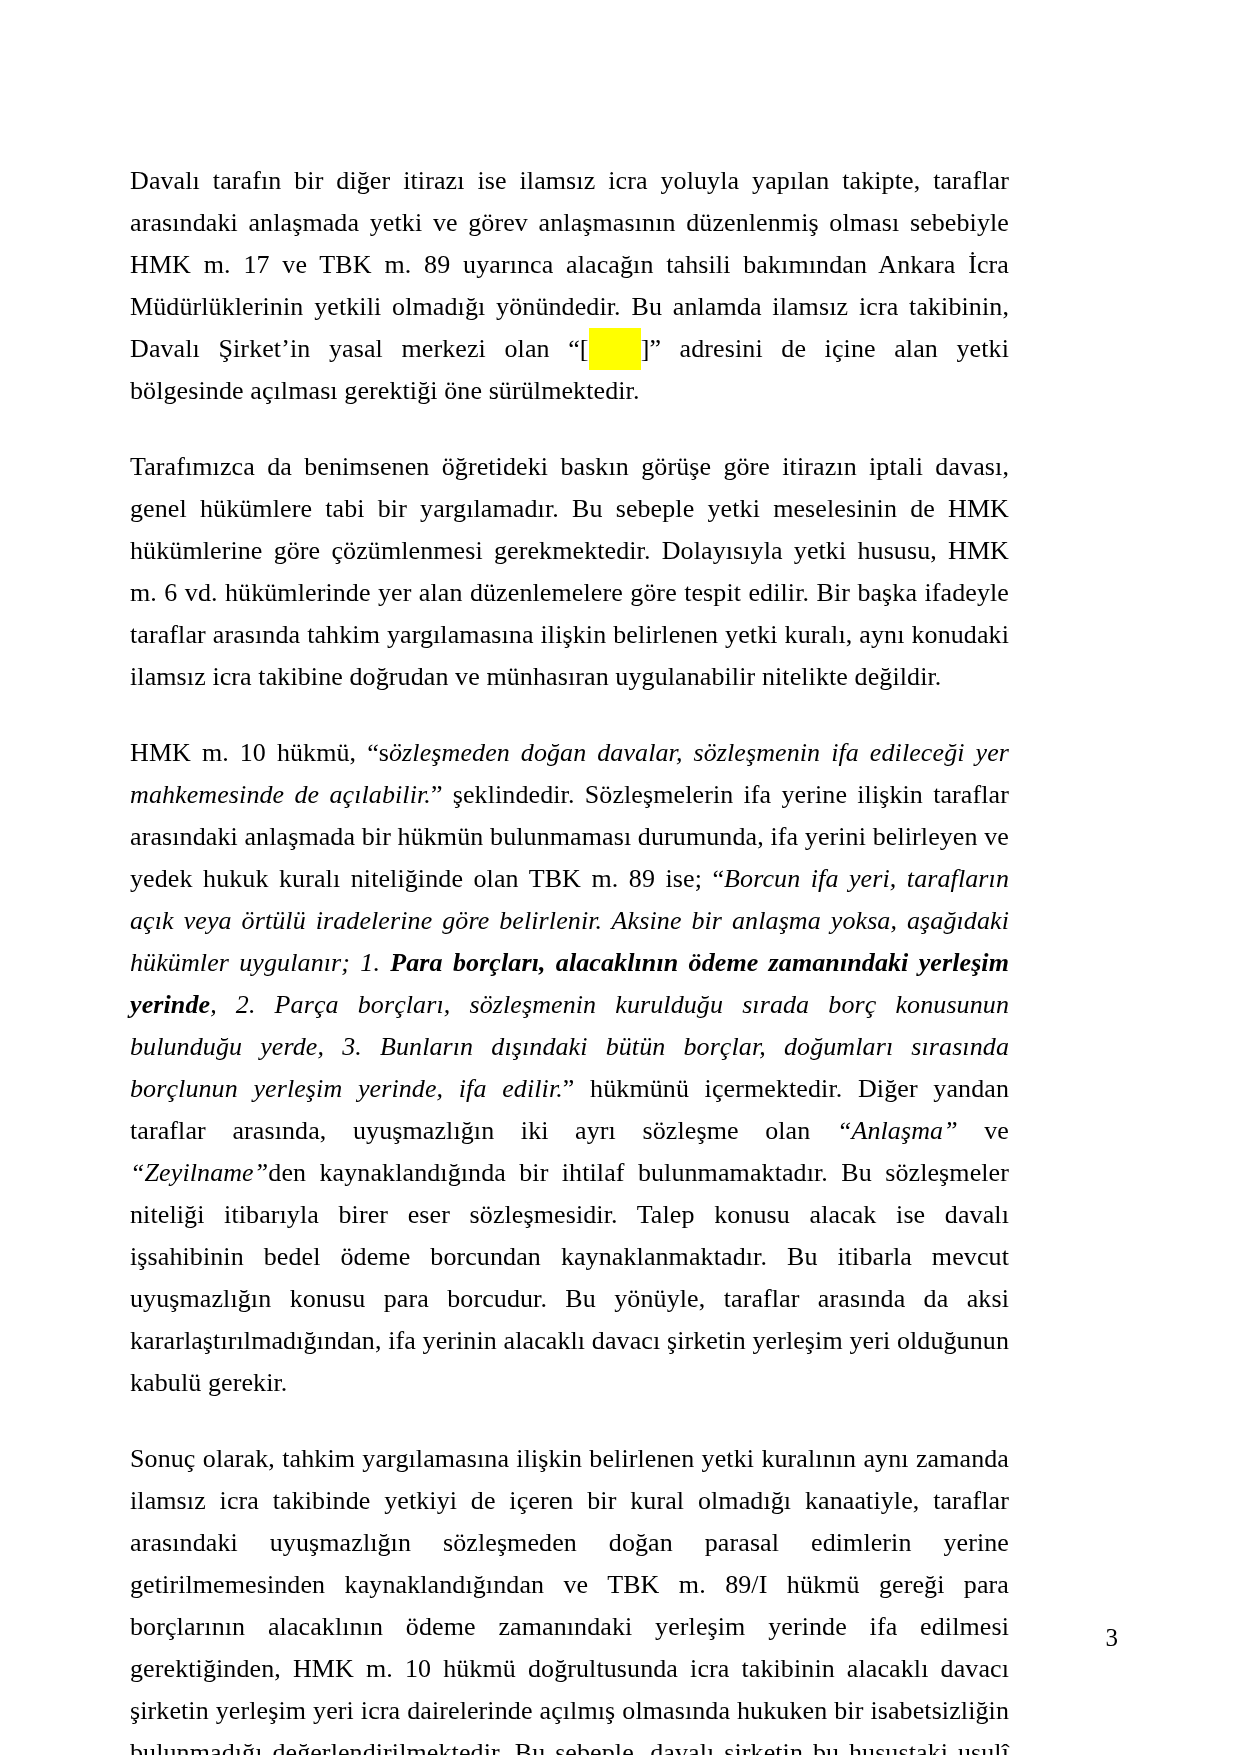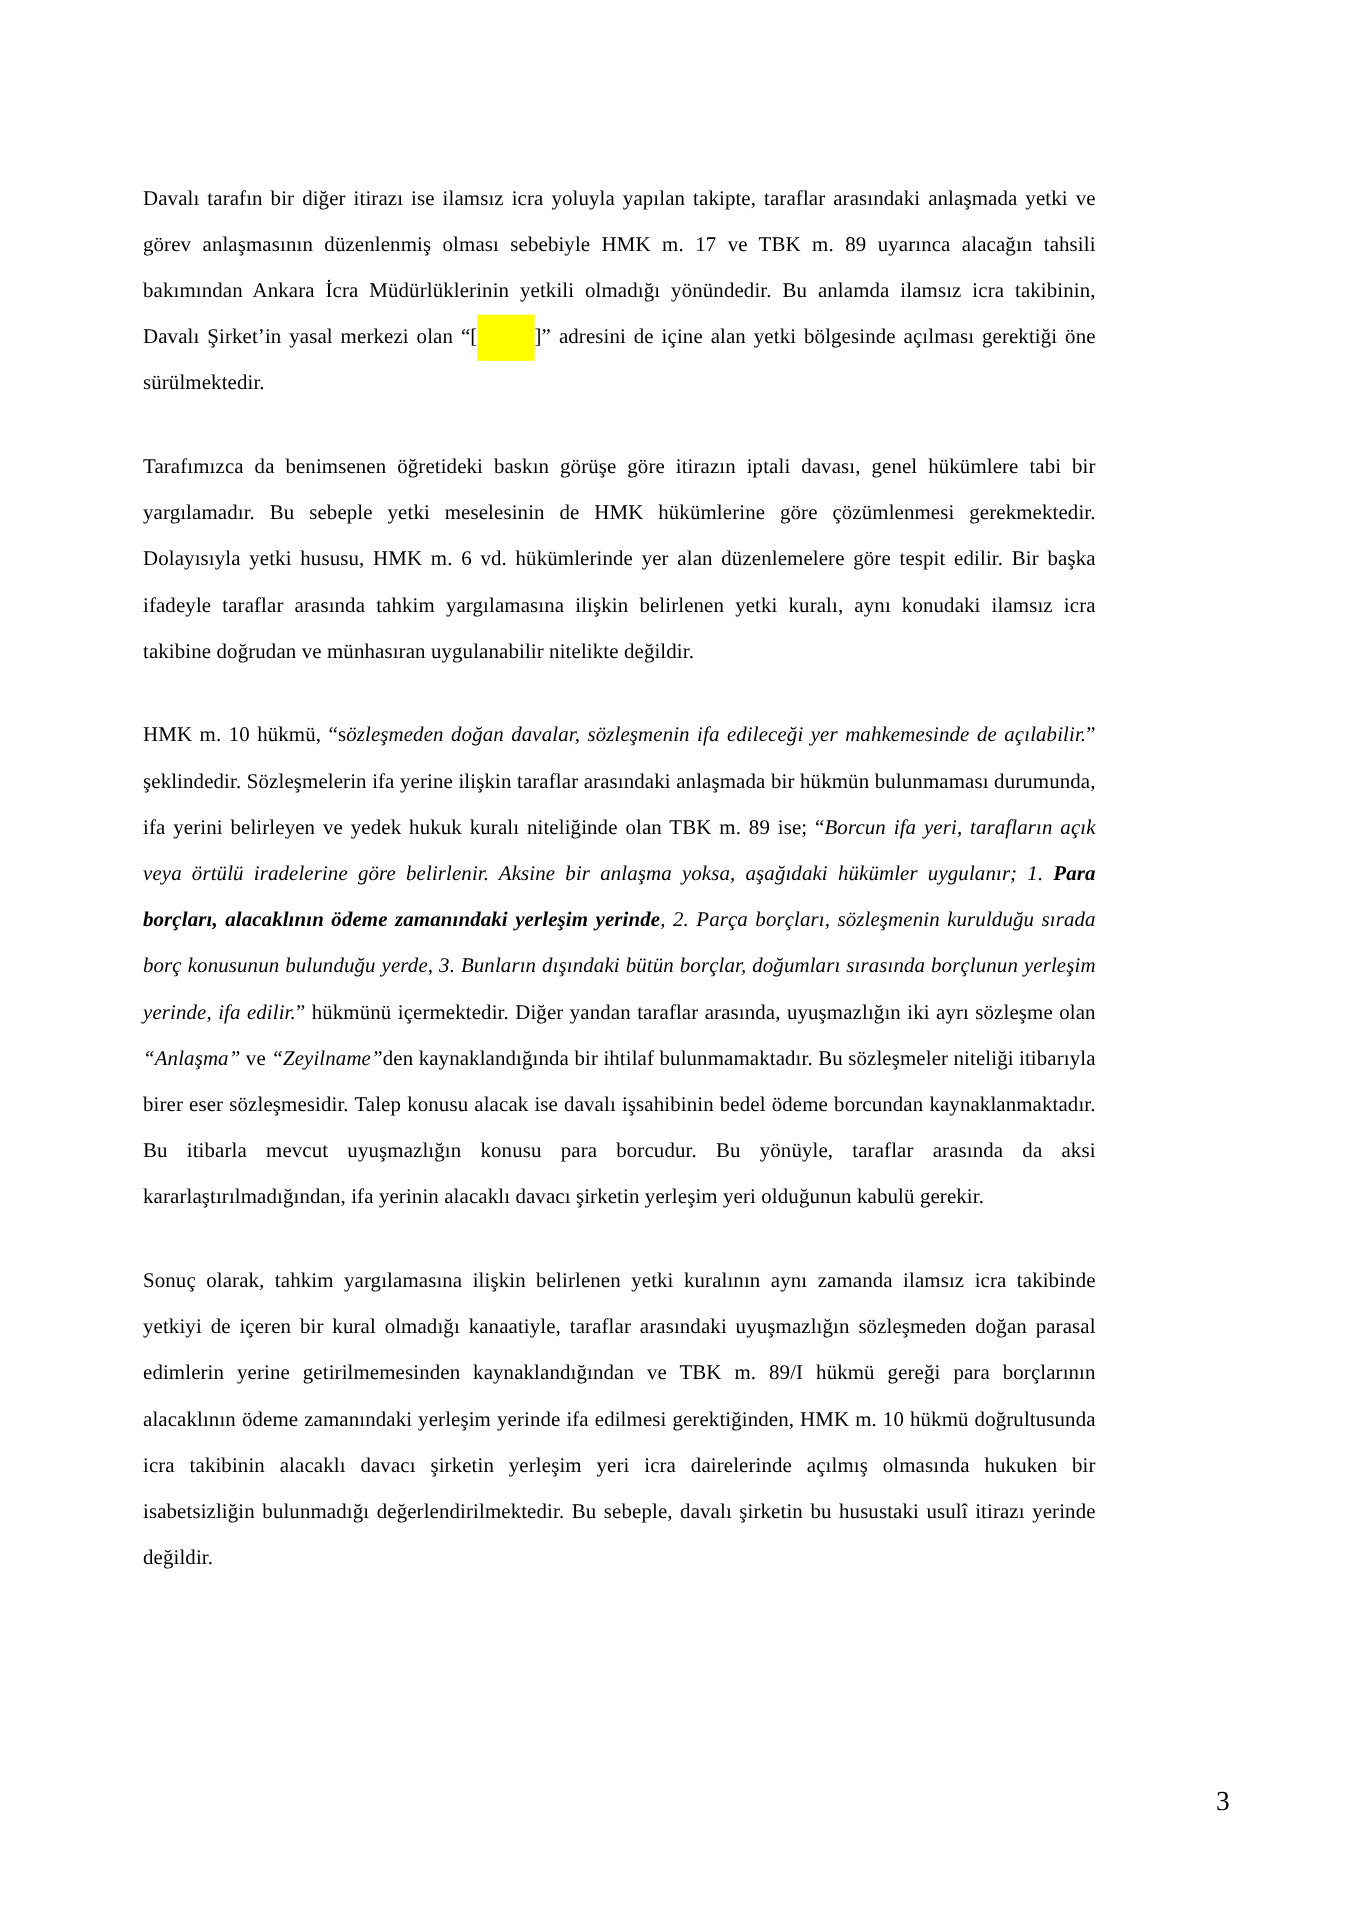--- a/index.html
+++ b/index.html
@@ -20,22 +20,22 @@
     left: 0; top: 0;
     width: 1240px;
     height: 1755px;
     box-sizing: border-box;
     padding: 160px 228px 0 130px;
   }
   .body-text {
     width: 882px;
   }
   p.para {
-    margin: 0 16px 34px 0;
-    font-size: 19px;
+    margin: 0 3px 34px 0;
+    font-size: 26px;
     line-height: 42px;
     text-align: justify;
     text-justify: inter-word;
     letter-spacing: 0.1px;
   }
   p.para:last-child { margin-bottom: 0; }
   .it { font-style: italic; }
   .bi { font-style: italic; font-weight: bold; }
   .redact {
     background: #ffff00;

